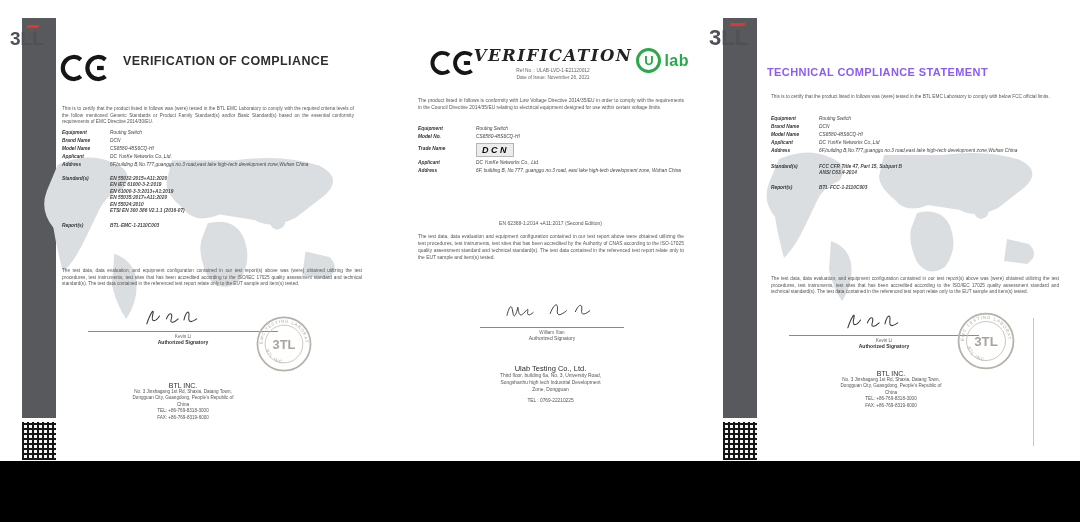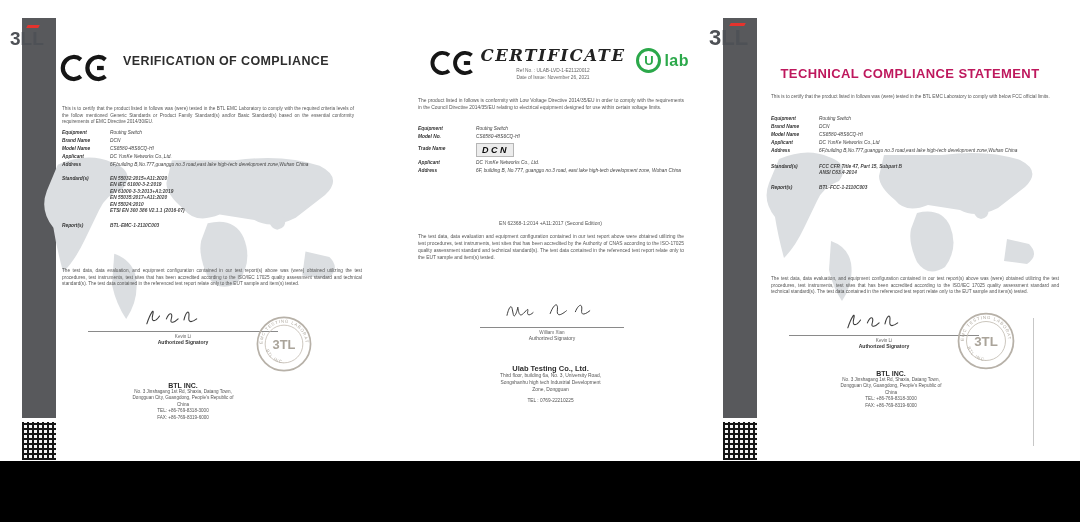--- a/index.html
+++ b/index.html
@@ -28,21 +28,21 @@
   .btl.big span { font-size:22px; }
   .btl .redbar { position:absolute; top:1px; left:36%; width:26%; height:3px;
                  background:#e5332d; transform:skewX(-28deg); }
 
   
   .ce { display:block; }
 
   
   .head-row { display:flex; align-items:flex-start; gap:15px; }
   .p1 .title { font-size:12.5px; font-weight:bold; color:#2e2e2e; letter-spacing:.4px; }
-  .p3 .title { font-size:13px; font-weight:bold; color:#be185d; letter-spacing:.4px; text-align:center; }
+  .p3 .title { font-size:11px; font-weight:bold; color:#8b5cf6; letter-spacing:.4px; text-align:left; }
   .cert-title { font-family:"DejaVu Serif", serif; font-style:italic; font-weight:bold;
                 font-size:16.5px; letter-spacing:1.5px; color:#222; }
   .refline { font-size:4.8px; color:#666; margin-top:3px; }
   .dateline { font-size:4.8px; color:#666; margin-top:2px; }
 
   
   .ulab { display:flex; align-items:center; gap:3px; }
   .ulab-circle { width:25px; height:25px; border:3px solid #2ba84a; border-radius:50%;
                  display:flex; align-items:center; justify-content:center; }
   .ulab-u { color:#2ba84a; font-weight:bold; font-size:13px; line-height:1; }
@@ -59,21 +59,21 @@
 
   .dcn { display:inline-block; font-weight:900; font-size:9px; letter-spacing:2.5px;
          color:#0d0d0d; background:#ececec; border:1px solid #b5b5b5; padding:1px 4px 1px 5px; }
 
   
   .sig-area { text-align:center; }
   .sig-rule { border-top:1px solid #8a8a8a; margin-top:-1px; }
   .sig-name { font-size:4.6px; color:#666; margin-top:1.5px; }
   .sig-role { font-size:5px; font-weight:bold; color:#333; margin-top:.5px; }
   .company { text-align:center; }
-  .company-name { font-size:7px; font-weight:bold; color:#2e2e2e; margin-bottom:0; }
+  .company-name { font-size:7px; font-weight:normal; color:#2e2e2e; margin-bottom:0; }
   .company-line { font-size:4.6px; color:#555; line-height:1.4; }
   .tel-line { font-size:4.8px; color:#555; margin-top:4px; }
 
   .seal { position:absolute; z-index:2; }
   .vline { position:absolute; width:1px; background:#c7c7c7; z-index:2; }
 </style>
 </head>
 <body>
 
 <svg width="0" height="0" style="position:absolute">
@@ -188,21 +188,21 @@
     </div>
   </div>
 
   <div class="page p2">
 
     <svg class="ce block" style="left:30px; top:32px;" width="46" height="26" viewBox="0 0 118 64">
       <use href="#ce-glyph"></use>
     </svg>
 
     <div class="block" style="left:72px; top:28px; width:166px; text-align:center;">
-      <div class="cert-title">CERTIFICATE</div>
+      <div class="cert-title">VERIFICATION</div>
       <div class="refline">Ref No. : ULAB-LVD-1-E21120012</div>
       <div class="dateline">Date of Issue: November 26, 2021</div>
     </div>
 
     <div class="block ulab" style="right:14px; top:30px;">
       <span class="ulab-circle">
         <span class="ulab-u">U</span>
       </span>
       <span class="ulab-word">lab</span>
     </div>

